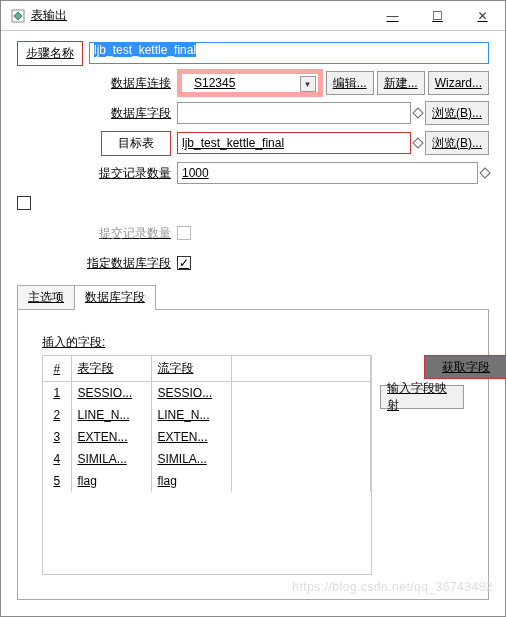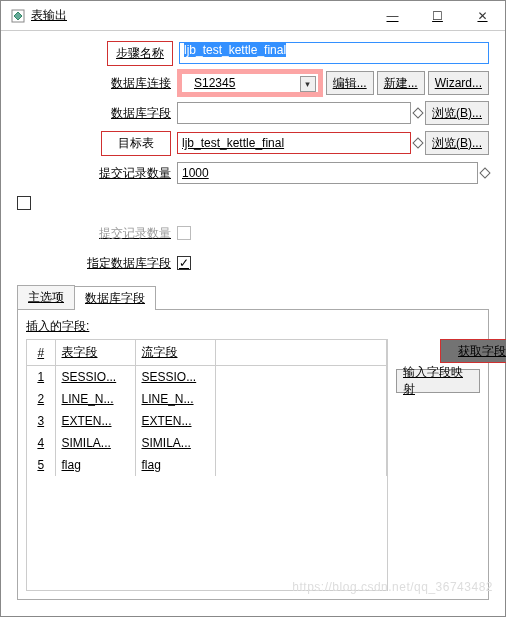--- a/index.html
+++ b/index.html
@@ -14,24 +14,24 @@
 .form-row { display: flex; align-items: center; margin-bottom: 6px; height: 24px; }
 .form-label { width: 160px; text-align: right; padding-right: 6px; }
 .form-input { flex: 1; height: 22px; border: 1px solid #999; padding: 0 4px; background: #fff; }
 .selected-text { background: #3390ff; color: #fff; display: inline-block; }
 .select { flex: 1; height: 28px; border: 5px solid #fca5a5; display: flex; align-items: center; padding-left: 12px; background: #fff; position: relative; }
 .select-arrow { position: absolute; right: 2px; top: 2px; width: 16px; height: 16px; display: flex; align-items: center; justify-content: center; border: 1px solid #999; background: #f0f0f0; font-size: 9px; color: #333; }
 .btn { height: 24px; border: 1px solid #999; background: #f0f0f0; padding: 0 6px; margin-left: 3px; display: inline-flex; align-items: center; justify-content: center; min-width: 44px; }
 .checkbox { width: 14px; height: 14px; border: 1px solid #333; display: inline-flex; align-items: center; justify-content: center; font-size: 10px; }
 .red-box { border: 1.5px solid #d03030; }
 .tabs-wrap { margin-top: 4px; }
-.tabs { display: flex; position: relative; z-index: 2; align-items: flex-end; }
+.tabs { display: flex; position: relative; z-index: 2; }
 .tab { border: 1px solid #aaa; border-bottom: none; padding: 3px 10px; background: #fff; margin-right: -1px; }
 .tab.inactive { background: #f5f5f5; border-bottom: 1px solid #aaa; }
-.tab-body { border: 1px solid #aaa; margin-top: -1px; padding: 8px; height: 291px; display: flex; flex-direction: column; }
+.tab-body { border: 1px solid #aaa; margin-top: -1px; padding: 24px; height: 291px; display: flex; flex-direction: column; }
 .section-label { margin-bottom: 4px; }
 .body-row { display: flex; flex: 1; }
 .table-wrap { flex: 1; border: 1px solid #ccc; overflow: hidden; background: #fff; }
 .tbl { width: 100%; border-collapse: collapse; }
 .tbl th, .tbl td { border-right: 1px solid #ccc; padding: 4px 6px; text-align: left; font-weight: normal; }
 .tbl thead th { border-bottom: 1px solid #ccc; background: #fff; }
 .tbl th.rownum, .tbl td.rownum { width: 28px; text-align: center; }
 .tbl th.col, .tbl td.col { width: 80px; white-space: nowrap; overflow: hidden; text-overflow: ellipsis; max-width: 80px; }
 .side-btns { width: 84px; margin-left: 8px; display: flex; flex-direction: column; gap: 6px; }
 .side-btns .btn { margin-left: 0; width: 100%; }
@@ -56,21 +56,21 @@
     <div class="winbtns">
       <div class="winbtn">—</div>
       <div class="winbtn">☐</div>
       <div class="winbtn close">✕</div>
     </div>
   </div>
 
   <div class="content">
 
     <div class="form-row">
-      <div class="form-label red-box" style="width:auto;padding:3px 8px;margin-left:90px;">步骤名称</div>
+      <div class="form-label red-box" style="width:auto;padding:3px 8px;">步骤名称</div>
       <div style="width:6px"></div>
       <div class="form-input" style="border-color:#3390ff;">
         <span class="selected-text">ljb_test_kettle_final</span>
       </div>
     </div>
 
     <div class="form-row">
       <div class="form-label">数据库连接</div>
       <div class="select">
         <span>S12345</span>

